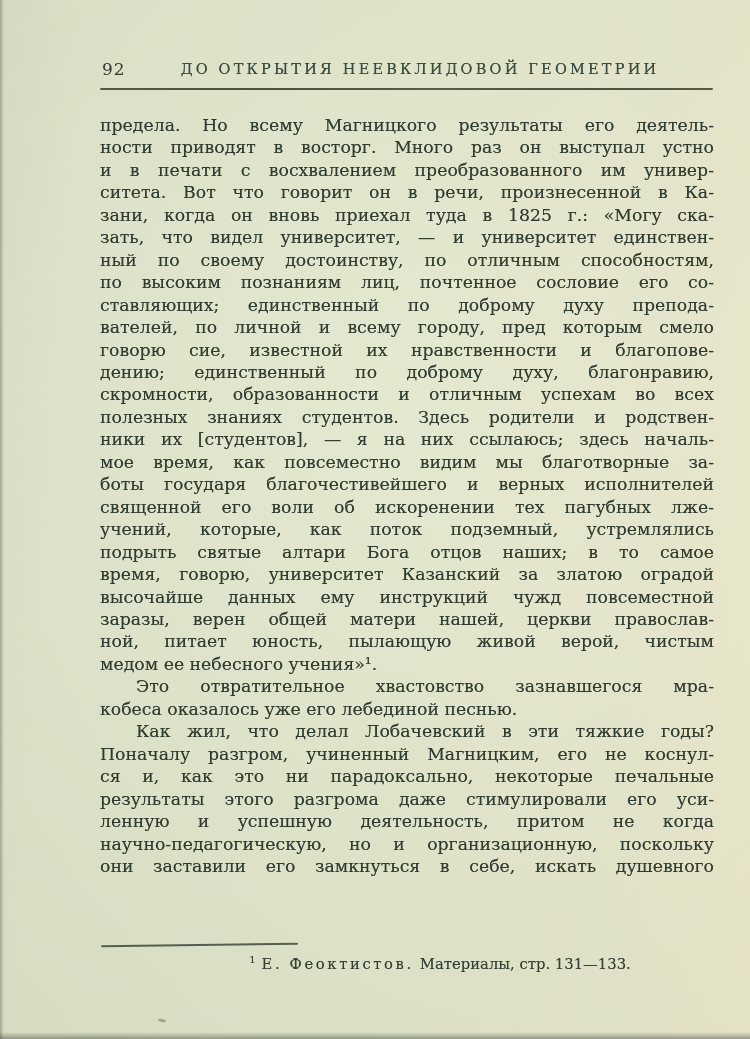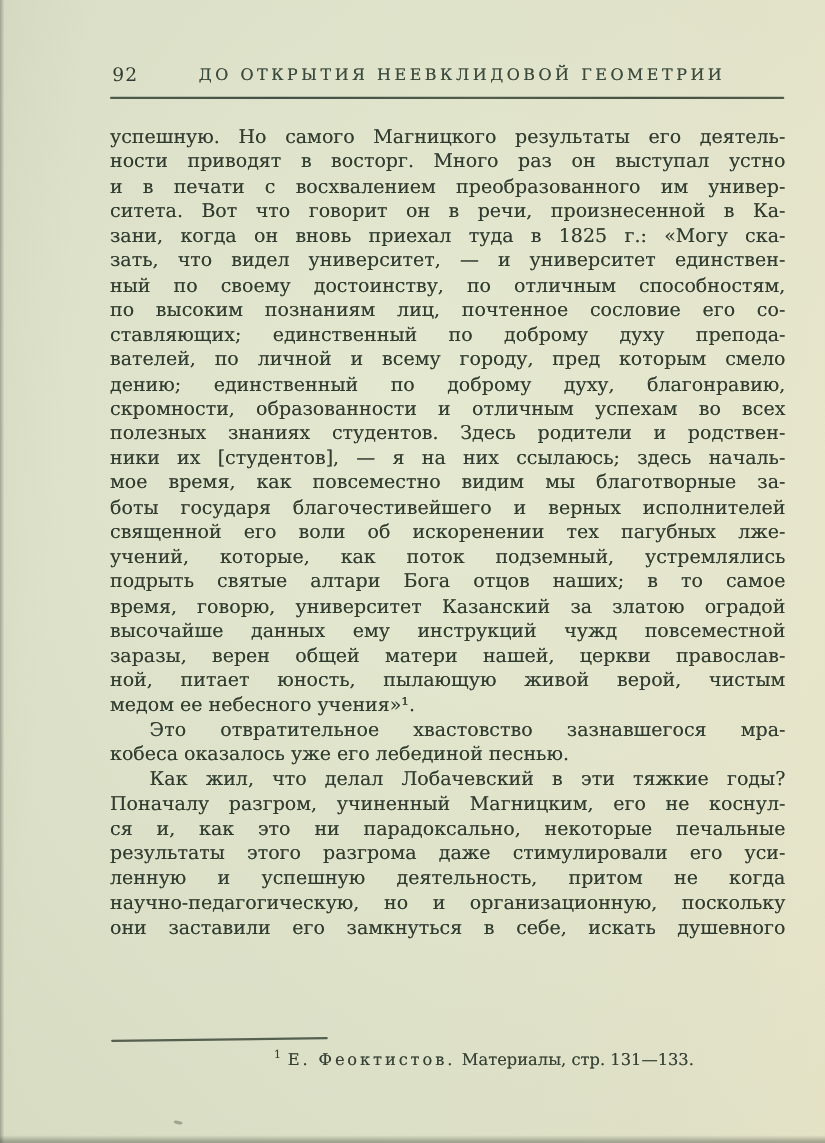--- a/index.html
+++ b/index.html
@@ -59,30 +59,31 @@
 
 <div class="page">
   <div class="left-edge"></div>
 
   <span class="page-number">92</span>
   <div class="running-head">ДО ОТКРЫТИЯ НЕЕВКЛИДОВОЙ ГЕОМЕТРИИ</div>
   <div class="head-rule"></div>
 
   <div class="text-block">
       <div class="para">
-        <div class="line">успешную. Но самого Магницкого результаты его деятель-</div>
+        <div class="line">предела. Но всему Магницкого результаты его деятель-</div>
         <div class="line">ности приводят в восторг. Много раз он выступал устно</div>
         <div class="line">и в печати с восхвалением преобразованного им универ-</div>
         <div class="line">ситета. Вот что говорит он в речи, произнесенной в Ка-</div>
         <div class="line">зани, когда он вновь приехал туда в 1825 г.: «Могу ска-</div>
         <div class="line">зать, что видел университет, — и университет единствен-</div>
         <div class="line">ный по своему достоинству, по отличным способностям,</div>
         <div class="line">по высоким познаниям лиц, почтенное сословие его со-</div>
         <div class="line">ставляющих; единственный по доброму духу препода-</div>
         <div class="line">вателей, по личной и всему городу, пред которым смело</div>
+        <div class="line">говорю сие, известной их нравственности и благопове-</div>
         <div class="line">дению; единственный по доброму духу, благонравию,</div>
         <div class="line">скромности, образованности и отличным успехам во всех</div>
         <div class="line">полезных знаниях студентов. Здесь родители и родствен-</div>
         <div class="line">ники их [студентов], — я на них ссылаюсь; здесь началь-</div>
         <div class="line">мое время, как повсеместно видим мы благотворные за-</div>
         <div class="line">боты государя благочестивейшего и верных исполнителей</div>
         <div class="line">священной его воли об искоренении тех пагубных лже-</div>
         <div class="line">учений, которые, как поток подземный, устремлялись</div>
         <div class="line">подрыть святые алтари Бога отцов наших; в то самое</div>
         <div class="line">время, говорю, университет Казанский за златою оградой</div>

